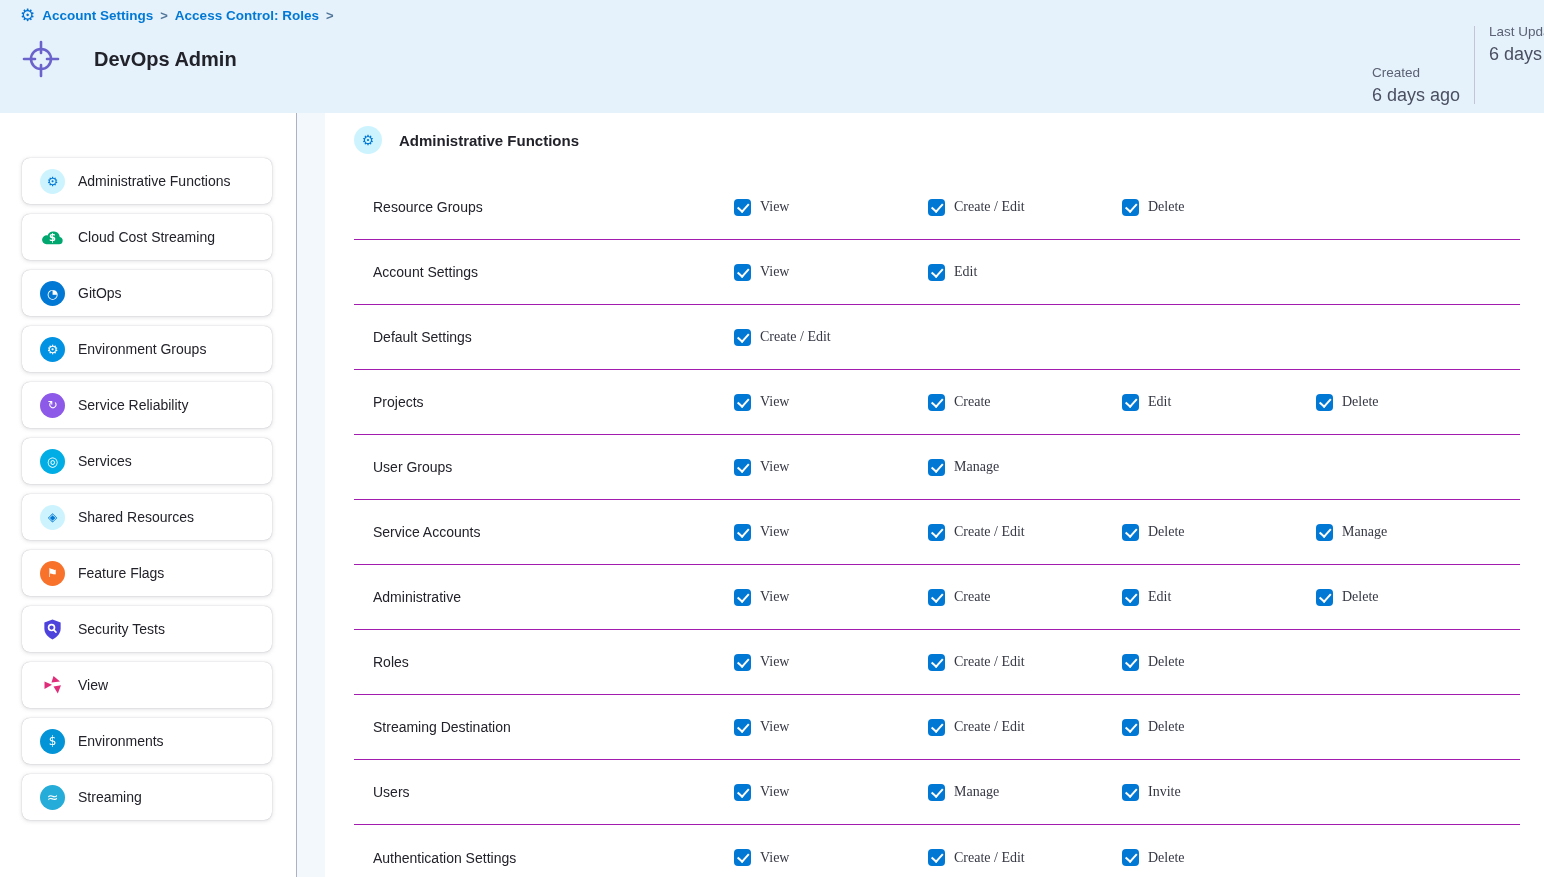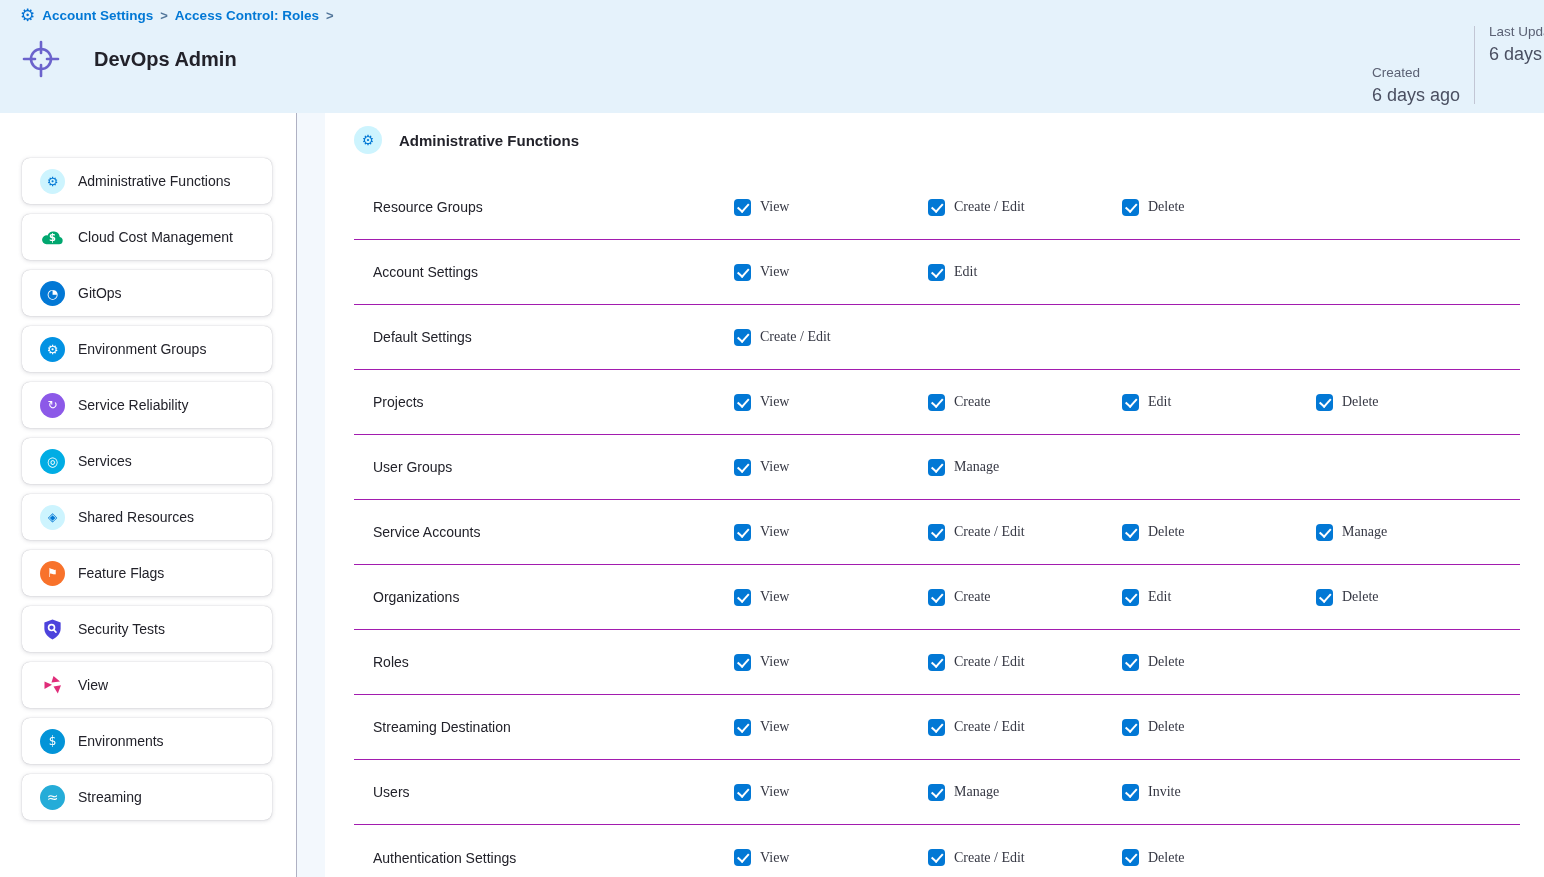--- a/index.html
+++ b/index.html
@@ -140,21 +140,21 @@
     <span class="side-label">Administrative Functions</span>
   </div>
 
   <div class="side-card">
     <span class="icon-flat">
           <svg width="25" height="25" viewBox="0 0 24 24">
             <path d="M6.3 18.5a4.3 4.3 0 1 1 .9-8.5A6.2 6.2 0 0 1 19 11.4a3.6 3.6 0 0 1-.7 7.1z" fill="#00A76F"></path>
             <text x="12" y="15.4" font-size="9.5" font-weight="bold" fill="#fff" text-anchor="middle" font-family="DejaVu Sans">$</text>
           </svg>
         </span>
-    <span class="side-label">Cloud Cost Management</span>
+    <span class="side-label">Cloud Cost Streaming</span>
   </div>
 
   <div class="side-card">
     <span class="icon-circle" style="background:#0278D5;color:#fff;font-size:13px">
           <span>◔</span>
         </span>
     <span class="side-label">GitOps</span>
   </div>
 
   <div class="side-card">
@@ -334,21 +334,21 @@
     <span class="perm-text">Delete</span>
   </label>
 
   <label class="perm-cell">
     <span class="checkbox"></span>
     <span class="perm-text">Manage</span>
   </label>
 </div>
 
   <div class="perm-row">
-    <div class="resource-label">Organizations</div>
+    <div class="resource-label">Administrative</div>
 
   <label class="perm-cell">
     <span class="checkbox"></span>
     <span class="perm-text">View</span>
   </label>
 
   <label class="perm-cell">
     <span class="checkbox"></span>
     <span class="perm-text">Create</span>
   </label>

